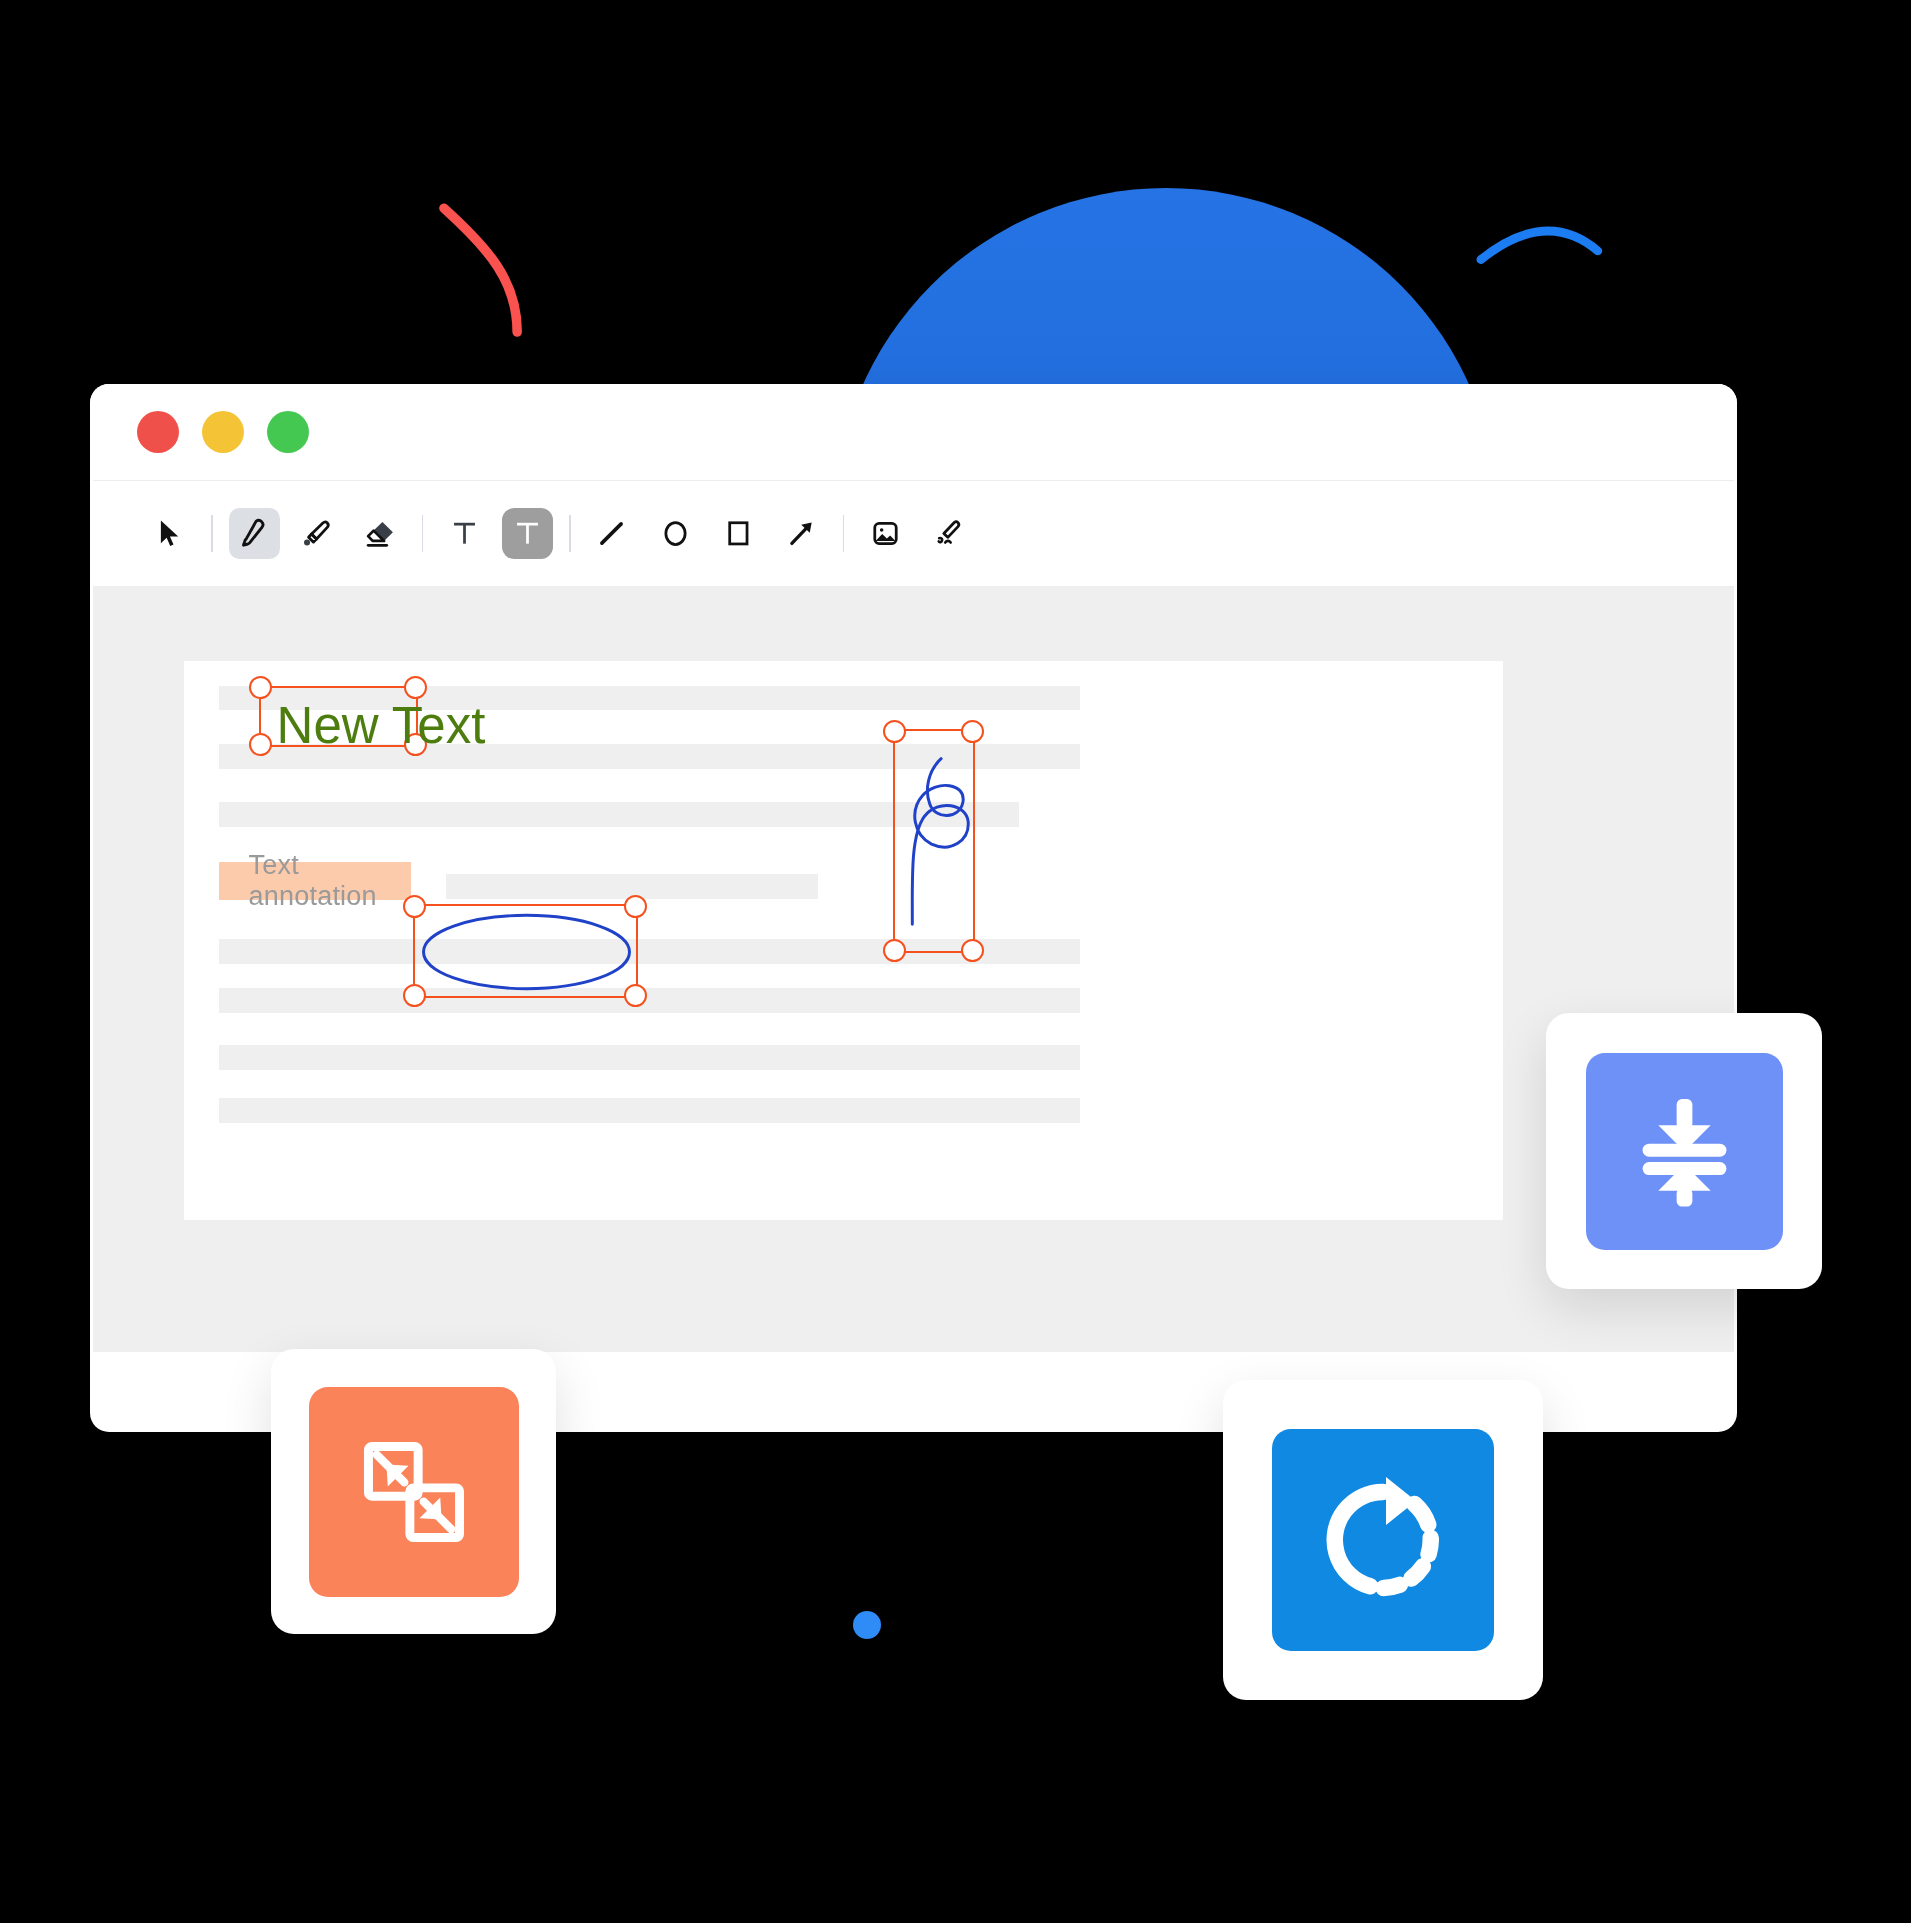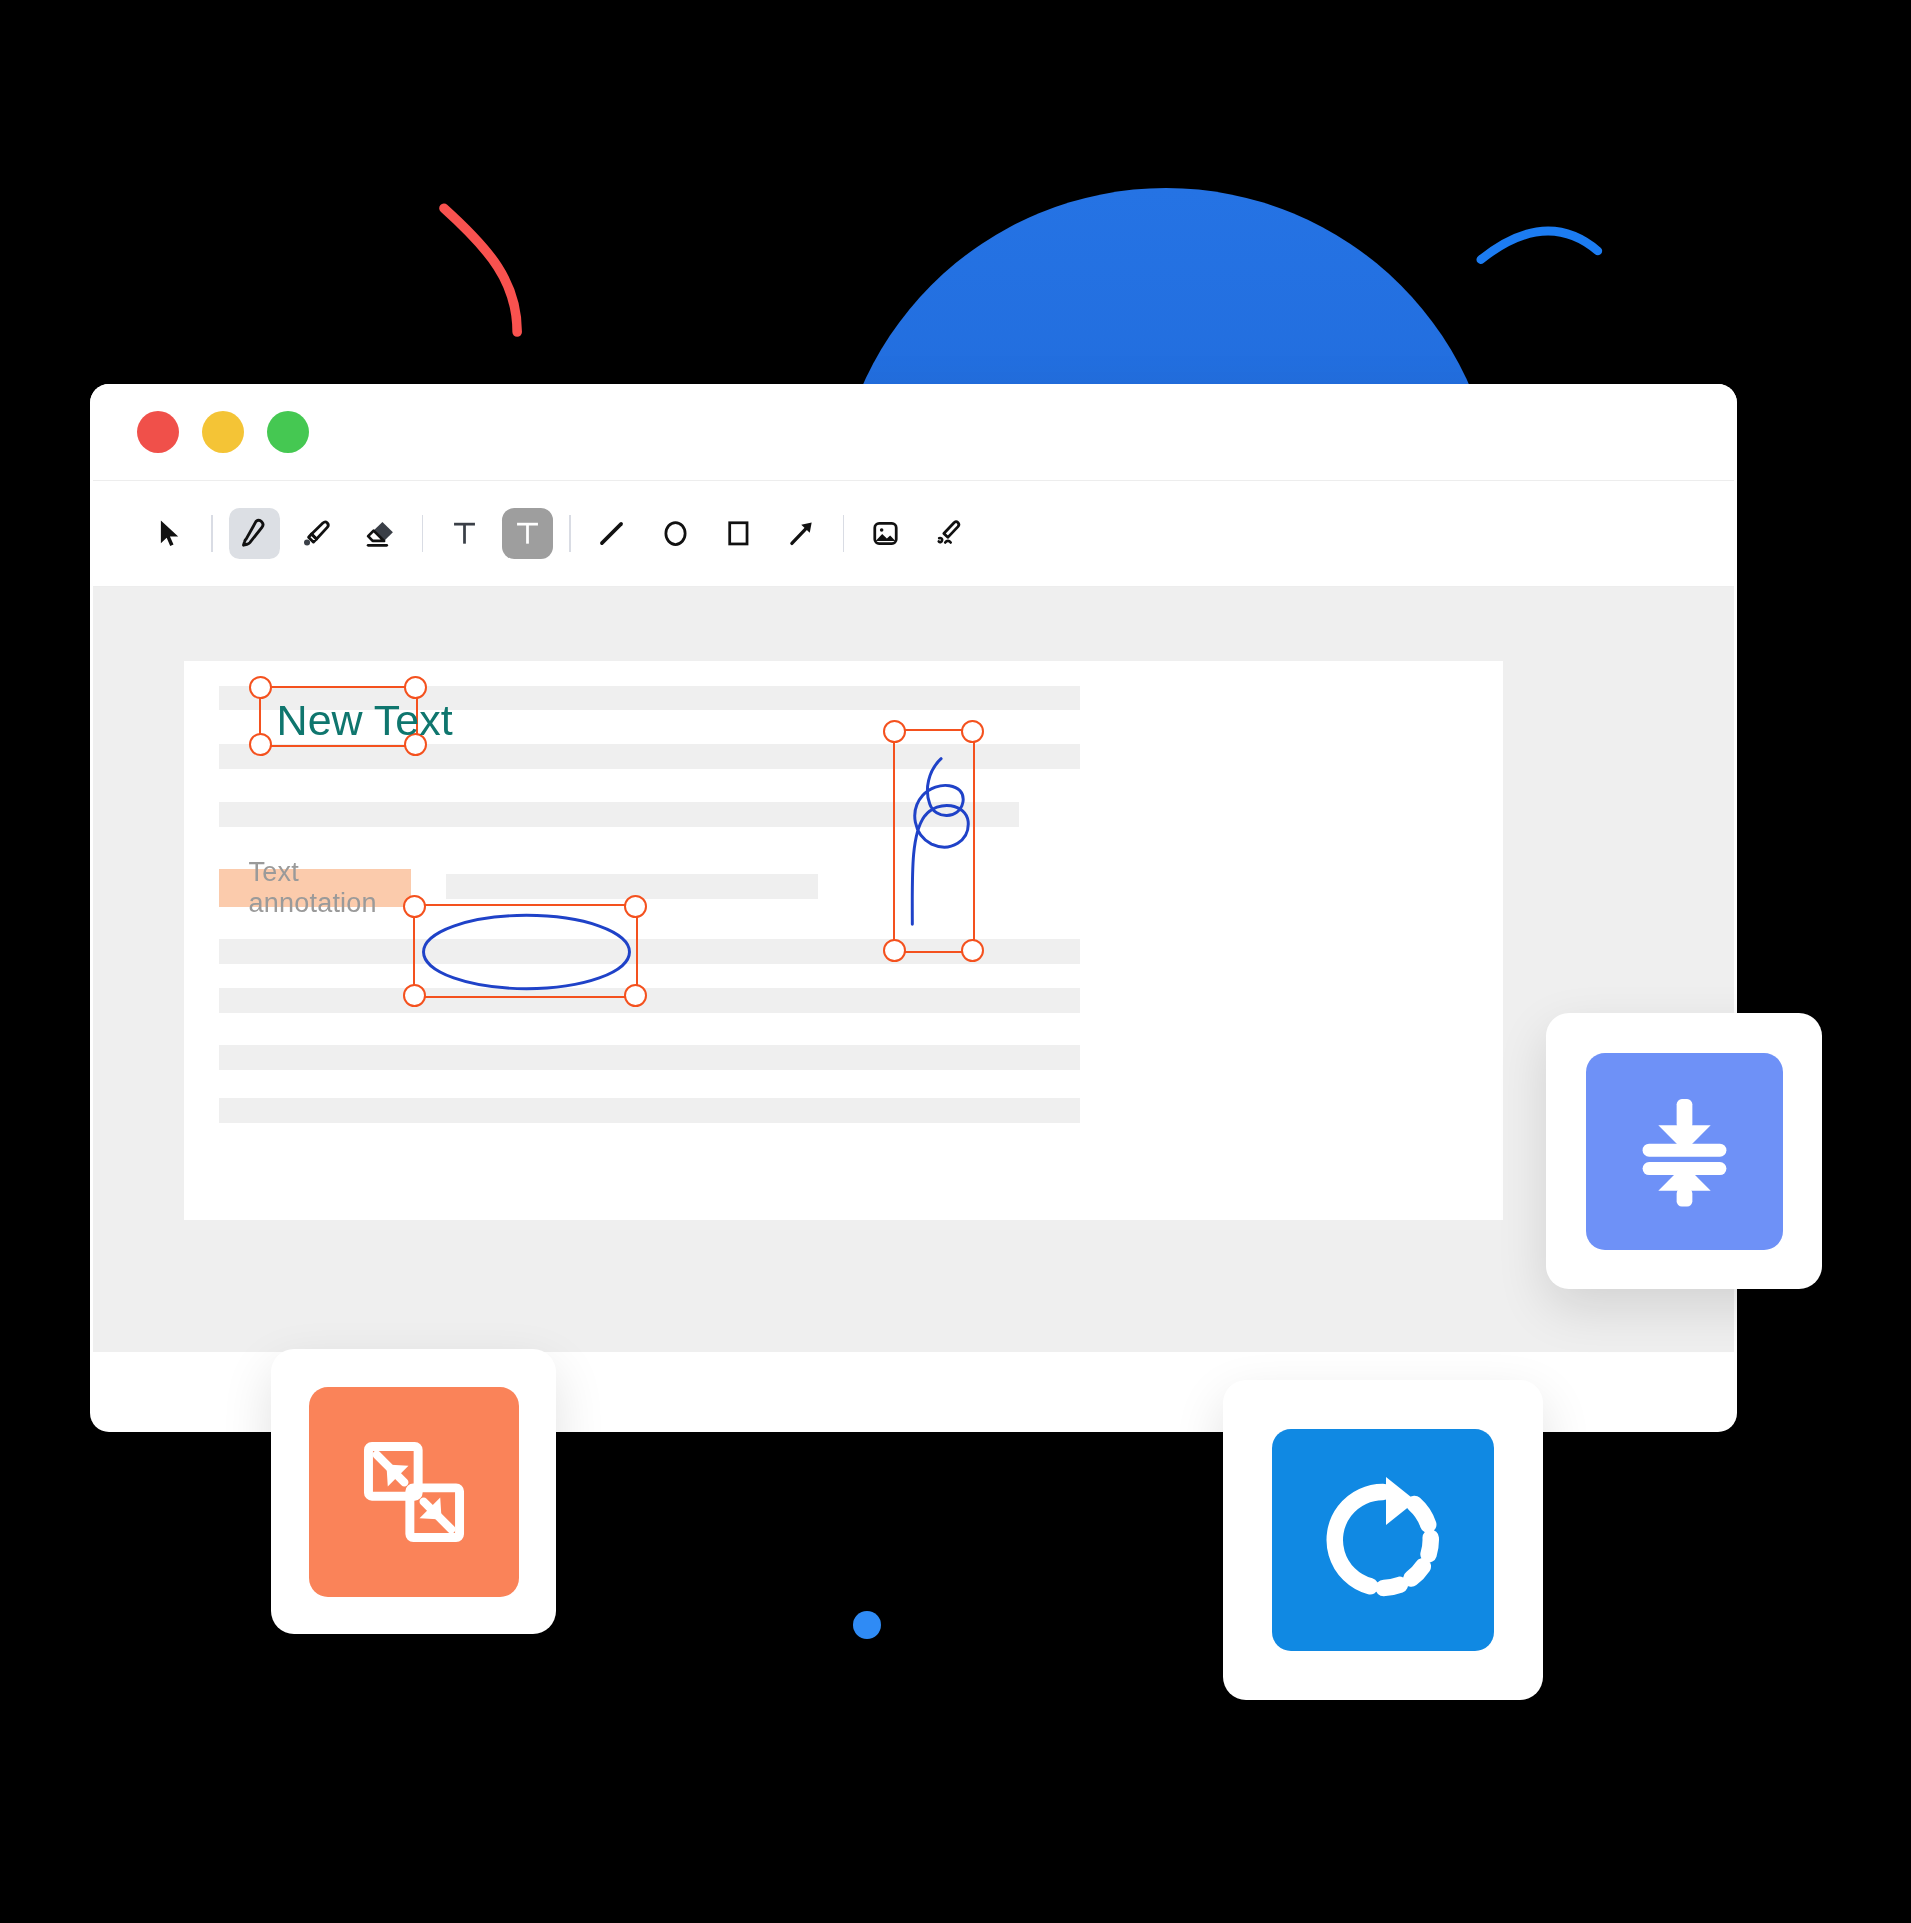--- a/index.html
+++ b/index.html
@@ -141,22 +141,22 @@
     padding-left: 41px;
     box-sizing: border-box;
     color: #9A9A9A;
     font-size: 27px;
     letter-spacing: 0.2px;
   }
 
   
   .new-text {
     position: absolute;
-    color: #0f766e;
-    font-size: 43px;
+    color: #4d7c0f;
+    font-size: 51px;
     white-space: nowrap;
   }
 
   
   .sel {
     position: absolute;
     border: 2.6px solid #F4511E;
     box-sizing: border-box;
   }
   .handle {
@@ -326,21 +326,21 @@
 
       <div class="doc-line" style="left:35px; top:24.5px; width:861px;"></div>
       <div class="doc-line" style="left:35px; top:83px; width:861px;"></div>
       <div class="doc-line" style="left:35px; top:141px; width:800px;"></div>
       <div class="doc-line" style="left:262px; top:213px; width:372px;"></div>
       <div class="doc-line" style="left:35px; top:278px; width:861px;"></div>
       <div class="doc-line" style="left:35px; top:327px; width:861px;"></div>
       <div class="doc-line" style="left:35px; top:384px; width:861px;"></div>
       <div class="doc-line" style="left:35px; top:437px; width:861px;"></div>
 
-      <div class="annot-chip" style="left:35px; top:201px; width:192px; height:38px;margin-top:7px;">
+      <div class="annot-chip" style="left:35px; top:201px; width:192px; height:38px;">
         <span style="position:absolute;left:30px;">Text annotation</span>
       </div>
 
       <div class="sel" style="left:75px; top:24.5px; width:159px; height:61px;">
         <div class="handle tl"></div>
         <div class="handle tr"></div>
         <div class="handle bl"></div>
         <div class="handle br"></div>
       </div>
       <div class="new-text" style="left:93px; top:35px;">New Text</div>

